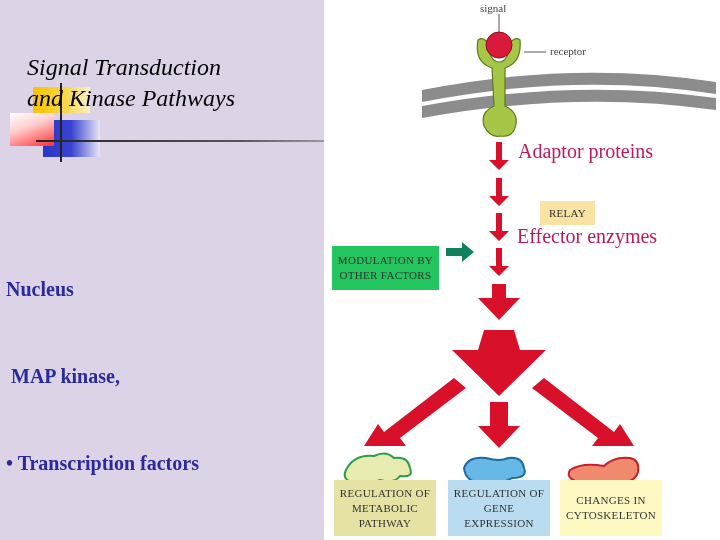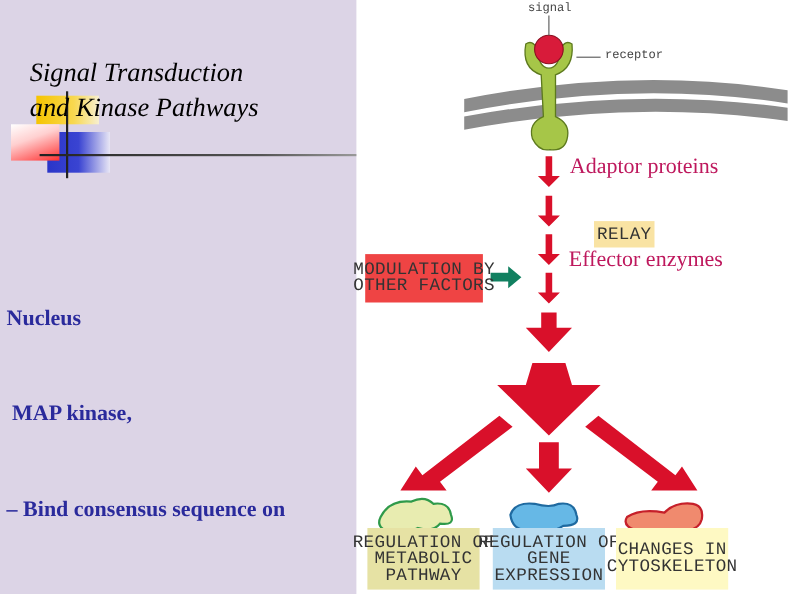--- a/index.html
+++ b/index.html
@@ -8,41 +8,42 @@
   .deco { position:absolute; }
   .sq-yellow { left:33px; top:87px; width:57px; height:26px; background:linear-gradient(90deg,#f6c400 0%, #f8d850 60%, #f7efd0 100%); }
   .sq-blue { left:43px; top:120px; width:57px; height:37px; background:linear-gradient(90deg,#2a35c8 0%, #3a44d2 50%, #e8e6f5 100%); }
   .sq-red { left:10px; top:113px; width:44px; height:33px; background:linear-gradient(160deg,#ffffff 0%, #ffd0d0 40%, #ff3030 100%); }
   .vline { left:60px; top:83px; width:2px; height:79px; background:#222; }
   .hline { left:36px; top:140px; width:288px; height:2px; background:linear-gradient(90deg,#222 0%, #555 70%, #999 100%); }
   .title { position:absolute; left:27px; top:52px; font-style:italic; font-size:24px; line-height:31px; color:#000; z-index:2; font-family:Liberation Serif, serif; }
   .body-text { position:absolute; left:6px; top:217px; font-family:"Liberation Serif", serif; font-weight:bold; font-size:20px; line-height:29px; color:#2a2a9c; white-space:pre; }
   .diagram { position:absolute; left:324px; top:0; width:396px; height:540px; }
   .blue-label { position:absolute; font-family:"Liberation Serif", serif; font-size:20px; color:#be185d; white-space:nowrap; }
-  .box { position:absolute; font-family:Liberation Mono, monospace; font-size:16px; letter-spacing:0.3px; color:#333; text-align:center; line-height:15px; display:flex; align-items:center; justify-content:center; white-space:pre; }
+  .box { position:absolute; font-family:Liberation Serif, serif; font-size:11px; letter-spacing:0.3px; color:#333; text-align:center; line-height:15px; display:flex; align-items:center; justify-content:center; white-space:pre; }
   .tag { background:#f9e3a3; }
-  .grey { background:#ef4444; }
-  .small-lbl { position:absolute; font-family:Liberation Mono, monospace; font-size:11px; color:#444; }
+  .grey { background:#22c55e;margin-top:15px; }
+  .small-lbl { position:absolute; font-family:Liberation Serif, serif; font-size:11px; color:#444; }
 </style>
 </head>
 <body>
 
 <div class="left-panel">
   <div class="deco sq-yellow"></div>
   <div class="deco sq-blue"></div>
   <div class="deco sq-red"></div>
   <div class="deco vline"></div>
   <div class="deco hline"></div>
   <div class="title">
     <div>Signal Transduction</div>
     <div>and Kinase Pathways</div>
   </div>
   <div class="body-text">
     <div>Nucleus</div>
     <div> MAP kinase,</div>
+    <div>• Transcription factors</div>
     <div>– Bind consensus sequence on</div>
     
     
     
     
   </div>
 </div>
 
 <div class="diagram">
   <svg width="396" height="540" viewBox="0 0 396 540" style="position:absolute;left:0;top:0;">

